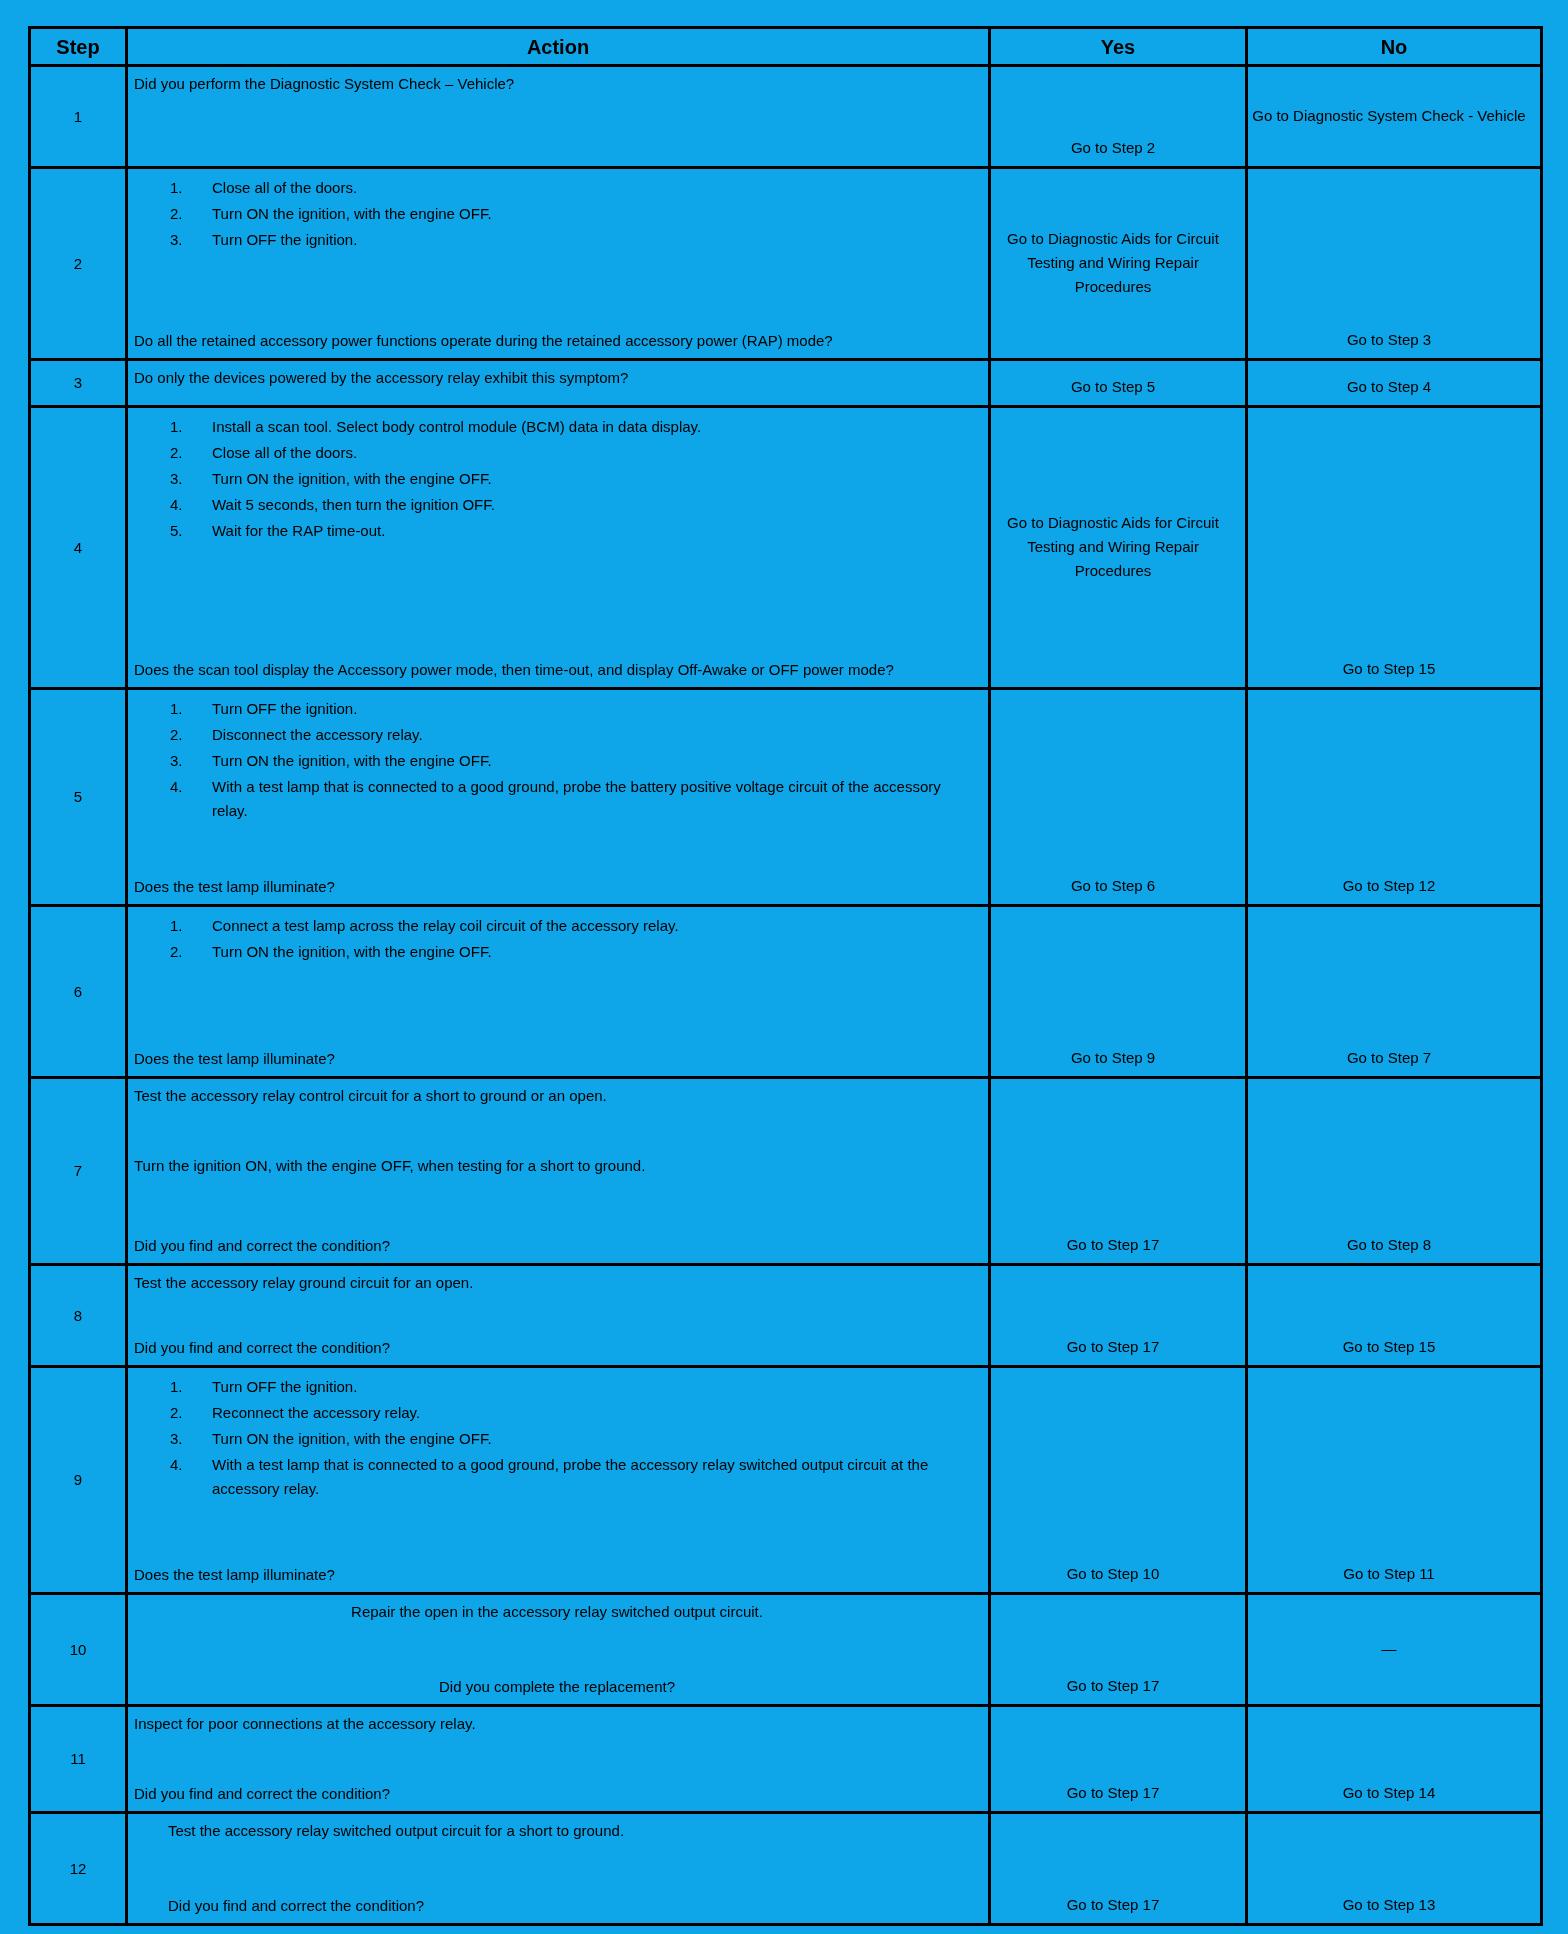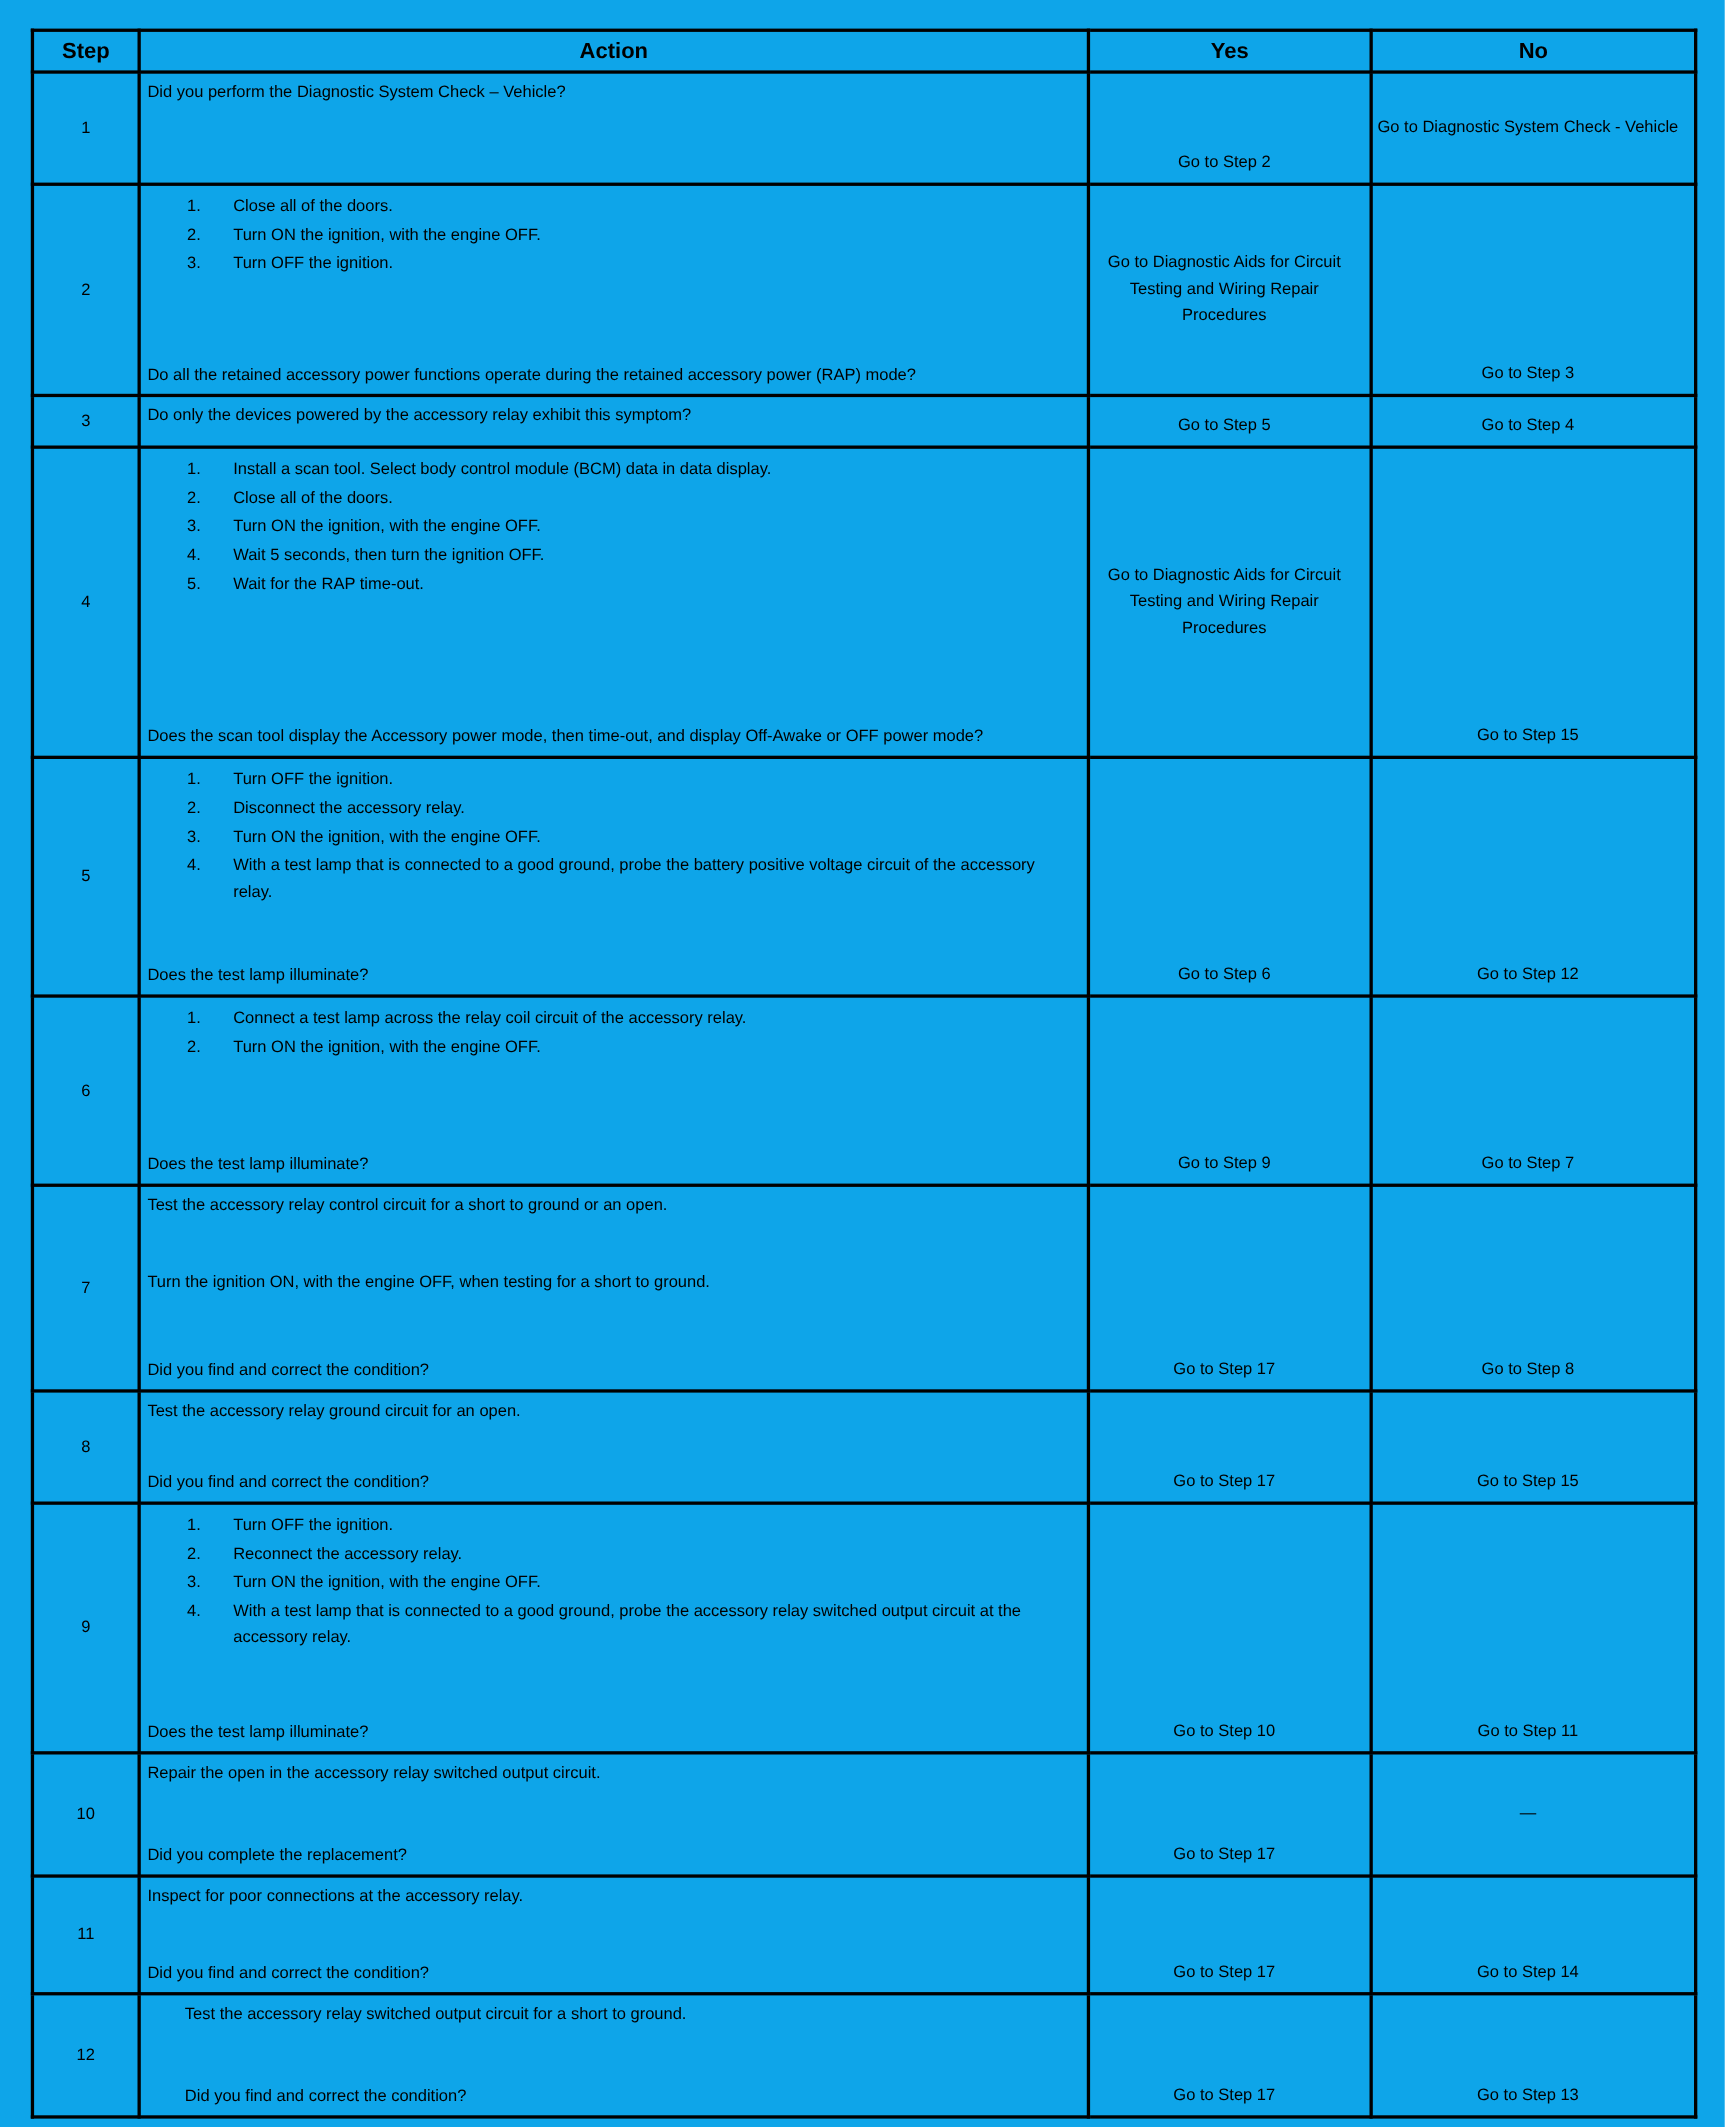--- a/index.html
+++ b/index.html
@@ -223,21 +223,21 @@
         <div class="action-question">Does the test lamp illuminate?</div>
       </div>
     </td>
     <td class="yes valign-bottom">Go to Step 10</td>
     <td class="no valign-bottom">Go to Step 11</td>
   </tr>
 
   <tr>
     <td class="step">10</td>
     <td class="action">
-      <div class="action-inner" style="min-height: 109px;">
+      <div class="action-inner" style="min-height: 109px; text-align: center;">
 
         <div class="action-paragraph">Repair the open in the accessory relay switched output circuit.</div>
               <div class="action-question">Did you complete the replacement?</div>
       </div>
     </td>
     <td class="yes valign-bottom">Go to Step 17</td>
     <td class="no valign-middle">—</td>
   </tr>
 
   <tr>

